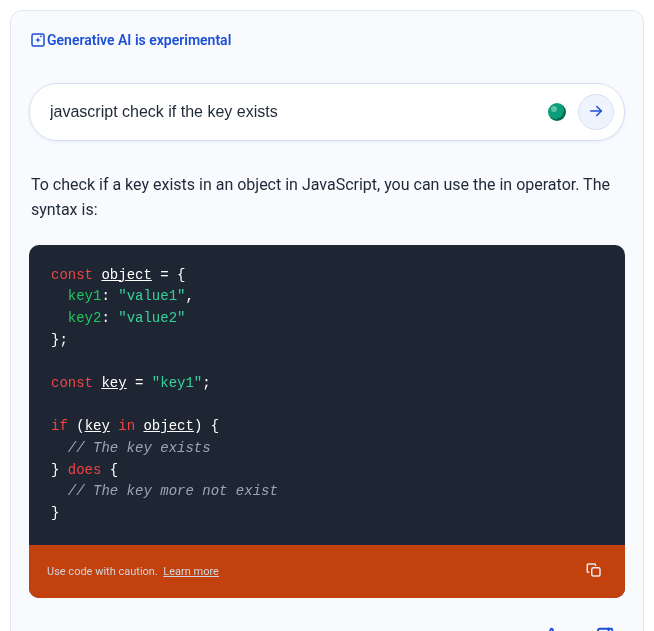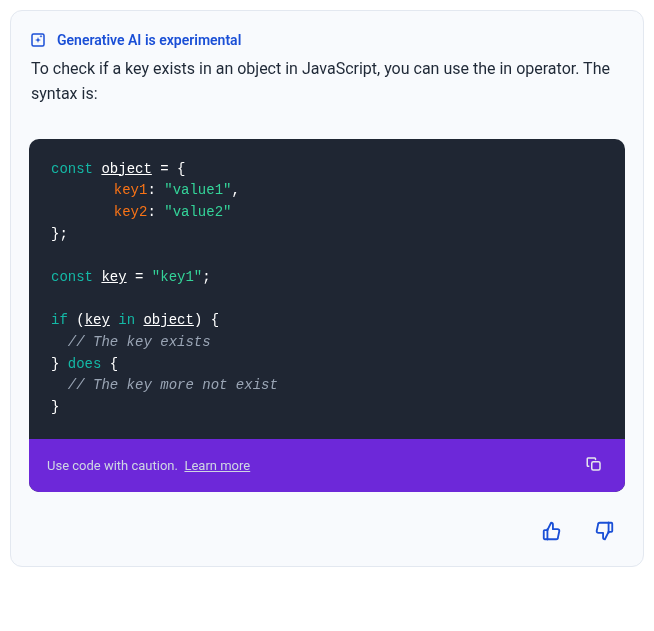--- a/index.html
+++ b/index.html
@@ -11,22 +11,21 @@
     .card {
       width: 634px;
       border: 1px solid #e3e8f0;
       border-radius: 12px;
       padding: 20px 18px;
       background: #f8fafd;
     }
     .header {
       display: flex;
       align-items: center;
-      gap: 10px;
-      margin-bottom: 8px;
+      margin-bottom: 34px;
     }
     .sparkle-icon {
       width: 18px;
       height: 18px;
       color: #1a4fd6;
     }
     .header-title {
       color: #1a4fd6;
       font-size: 14px;
       font-weight: 600;
@@ -74,49 +73,49 @@
       display: flex;
       align-items: center;
       justify-content: center;
       cursor: pointer;
       color: #1a4fd6;
     }
     .answer-text {
       font-size: 16px;
       color: #1f2937;
       line-height: 1.55;
-      margin-bottom: 32px;
+      margin-bottom: 22px;
       padding: 0 2px;
     }
     .code-block {
       background: #1f2633;
       border-radius: 10px;
       overflow: hidden;
     }
     .code-content {
       padding: 20px 22px;
       font-family: "SFMono-Regular", Consolas, "Liberation Mono", Menlo, monospace;
       font-size: 14px;
       line-height: 1.55;
       white-space: pre;
       color: #e6e8ec;
     }
-    .tok-kw { color: #14b8a6; }
+    .tok-kw { color: #ef4444; }
     .tok-var { color: #ffffff; font-weight: 500; text-decoration: underline; }
-    .tok-prop { color: #f97316; margin-left: 46px; }
+    .tok-prop { color: #22c55e; }
     .tok-str { color: #34d399; }
     .tok-pun { color: #ffffff; }
     .tok-cmt { color: #9aa5b5; font-style: italic; text-align: right; }
     .code-footer {
       display: flex;
       align-items: center;
       justify-content: space-between;
-      background: #6d28d9;
+      background: #c2410c;
       padding: 12px 18px;
-      font-size: 13px;
+      font-size: 11px;
       color: #cfd6e3;
     }
     .code-footer a {
       color: #cfd6e3;
       text-decoration: underline;
       cursor: pointer;
     }
     .copy-btn {
       background: transparent;
       border: none;
@@ -149,20 +148,32 @@
     <span class="sparkle-icon">
       <svg viewBox="0 0 24 24" width="18" height="18" fill="none" stroke="currentColor" stroke-width="2">
         <rect x="4" y="4" width="16" height="16" rx="2"></rect>
         <path d="M12 8 L13 11 L16 12 L13 13 L12 16 L11 13 L8 12 L11 11 Z" fill="currentColor" stroke="none"></path>
         <path d="M16 5 L16.6 6.4 L18 7 L16.6 7.6 L16 9 L15.4 7.6 L14 7 L15.4 6.4 Z" fill="currentColor" stroke="none"></path>
       </svg>
     </span>
     <span class="header-title">Generative AI is experimental</span>
   </div>
 
+  <div class="search-box">
+    <input class="search-input" type="text" value="javascript check if the key exists" style="">
+    <span class="spinner"></span>
+    <button class="submit-btn">
+      <span>
+        <svg viewBox="0 0 24 24" width="18" height="18" fill="none" stroke="currentColor" stroke-width="2" stroke-linecap="round" stroke-linejoin="round">
+          <line x1="5" y1="12" x2="19" y2="12"></line>
+          <polyline points="13 6 19 12 13 18"></polyline>
+        </svg>
+      </span>
+    </button>
+  </div>
 
   <p class="answer-text">To check if a key exists in an object in JavaScript, you can use the in operator. The syntax is:</p>
 
   <div class="code-block">
     <div class="code-content" id="code-content"><span class="tok-kw">const</span><span class="tok-pun"> </span><span class="tok-var">object</span><span class="tok-pun"> = {</span><span class="tok-pun">
   </span><span class="tok-prop">key1</span><span class="tok-pun">: </span><span class="tok-str">"value1"</span><span class="tok-pun">,</span><span class="tok-pun">
   </span><span class="tok-prop">key2</span><span class="tok-pun">: </span><span class="tok-str">"value2"</span><span class="tok-pun">
 </span><span class="tok-pun">};</span><span class="tok-pun">
 
 </span><span class="tok-kw">const</span><span class="tok-pun"> </span><span class="tok-var">key</span><span class="tok-pun"> = </span><span class="tok-str">"key1"</span><span class="tok-pun">;</span><span class="tok-pun">

